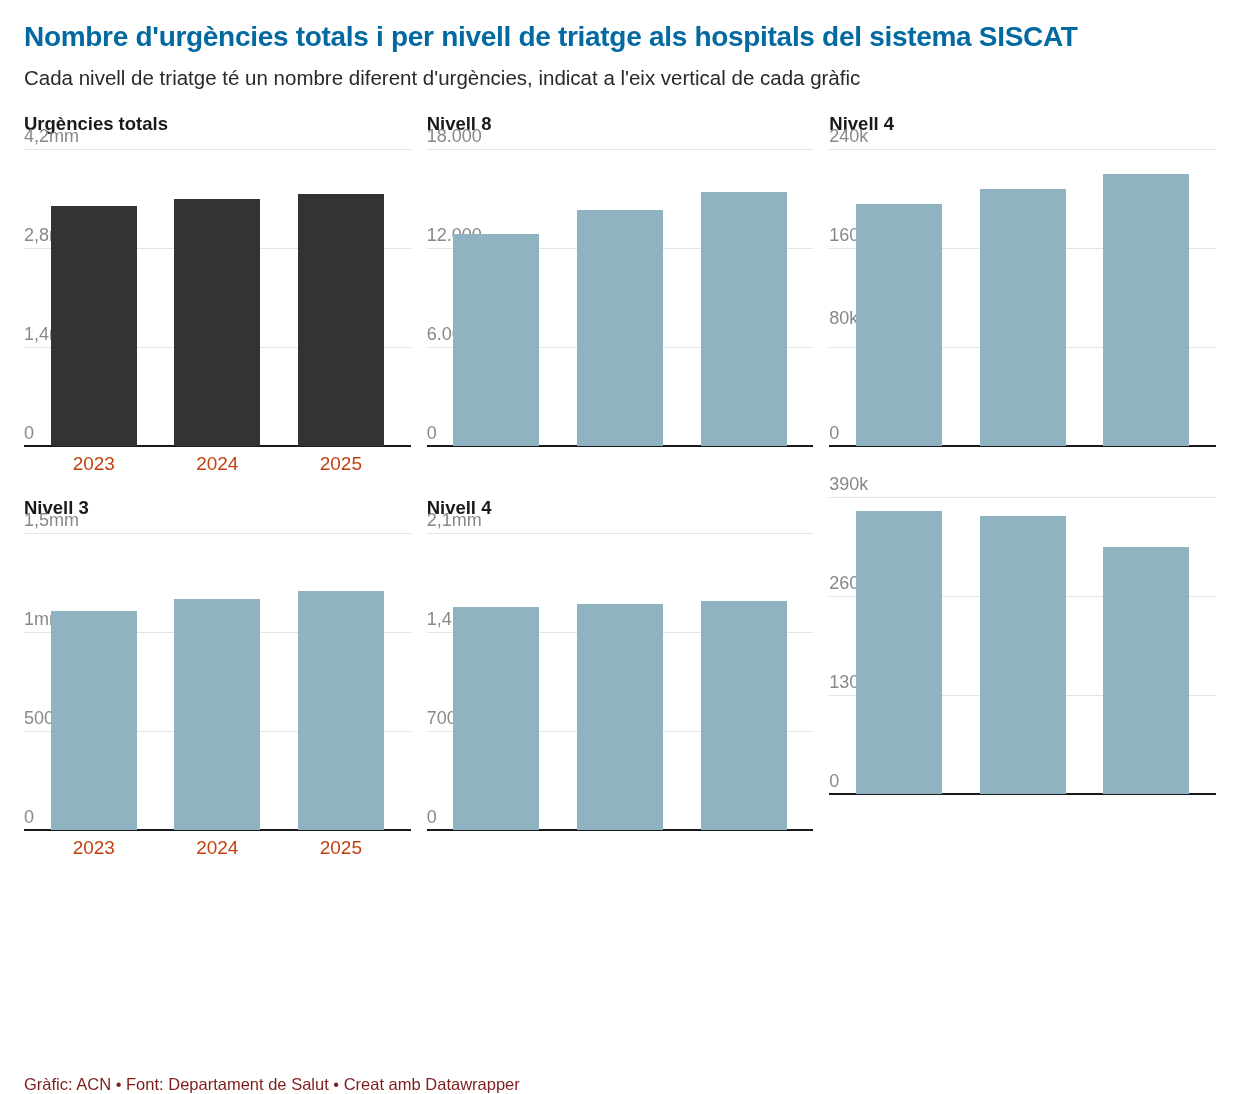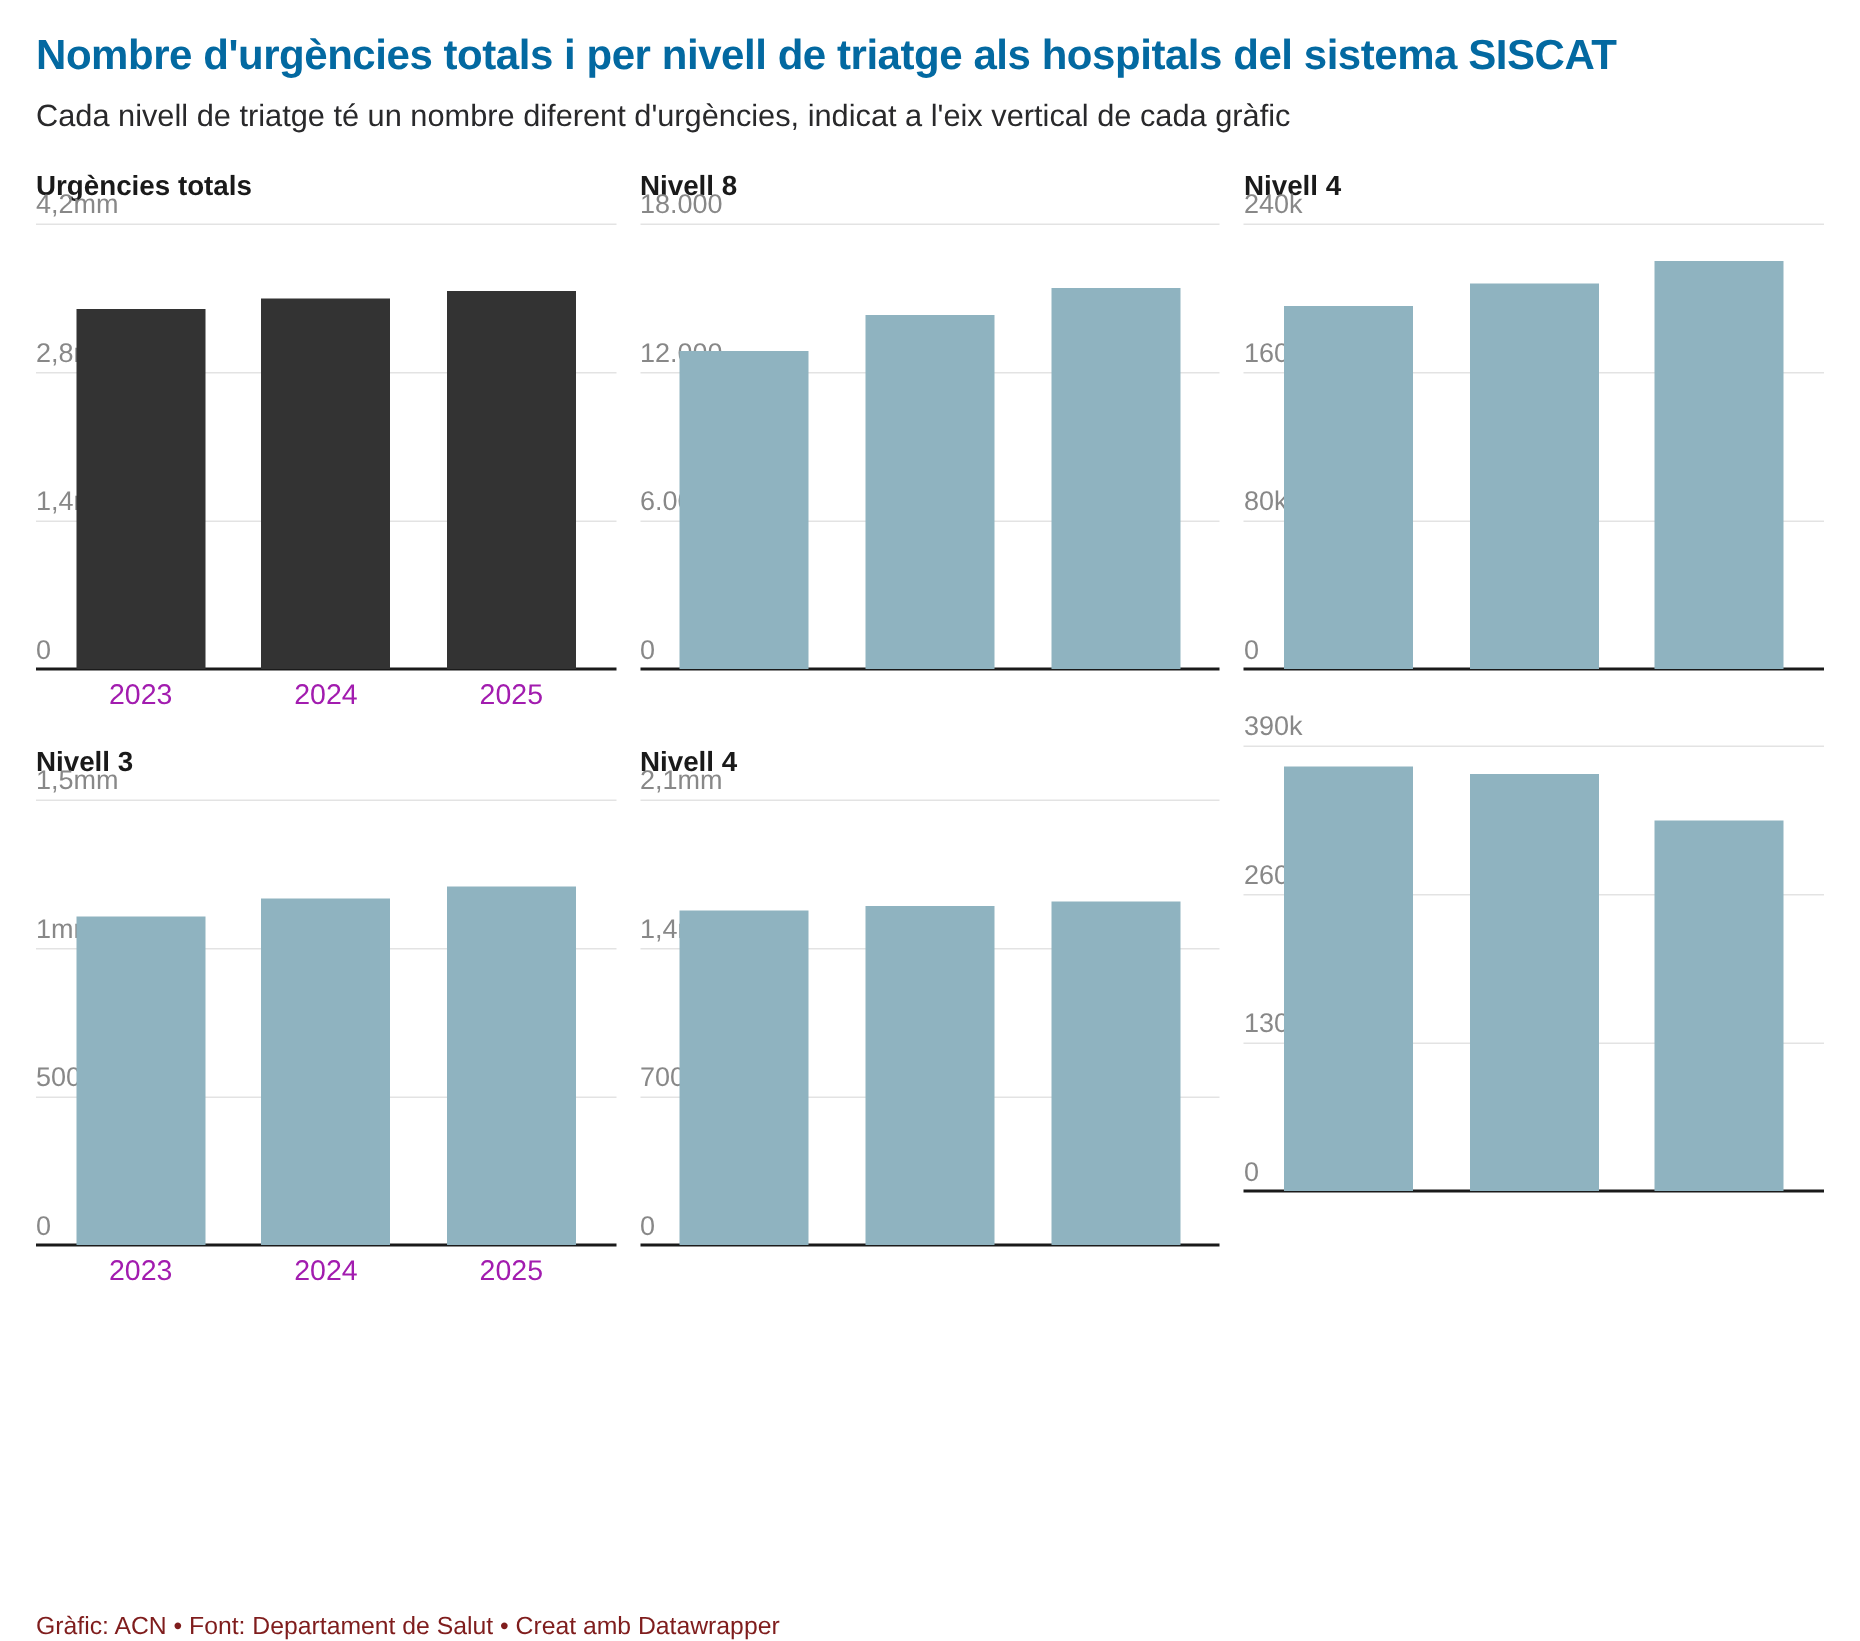--- a/index.html
+++ b/index.html
@@ -106,21 +106,21 @@
     justify-content: space-around;
     padding: 0 8px;
     box-sizing: border-box;
     margin-top: 7px;
     height: 28px;
   }
   .xlabel {
     width: 86px;
     text-align: center;
     font-size: 19px;
-    color: #a21caf;
+    color: #c2410c;
   }
   .xspacer {
     height: 35px;
   }
   .footer {
     margin-top: auto;
     padding-top: 18px;
     font-size: 16.5px;
     color: #7f1d1d;
     border-top: 0;
@@ -178,21 +178,21 @@
         <div class="xspacer"></div>
       </div>
       <div class="panel">
         <div class="panel-title">Nivell 4</div>
         <div class="plot">
           <div class="gridline" style="top: 0px;"></div>
           <div class="tick-label" style="top: 0px;">240k</div>
           <div class="gridline" style="top: 99px;"></div>
           <div class="tick-label" style="top: 99px;">160k</div>
           <div class="gridline" style="top: 198px;"></div>
-          <div class="tick-label" style="top: 198px;">80k</div>
+          <div class="tick-label" style="top: 182px;">80k</div>
           <div class="axisline" style="top: 296px;"></div>
           <div class="tick-label" style="top: 297px;">0</div>
           <div class="bars">
             <div class="bar" style="height: 242.55px; background: rgb(143, 179, 192);"></div>
             <div class="bar" style="height: 257.4px; background: rgb(143, 179, 192);"></div>
             <div class="bar" style="height: 272.25px; background: rgb(143, 179, 192);"></div>
           </div>
         </div>
         <div class="xspacer"></div>
       </div>

